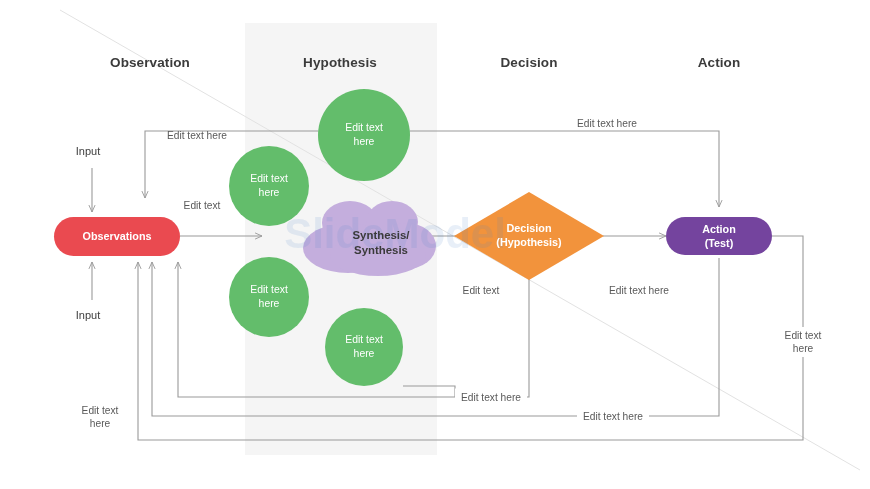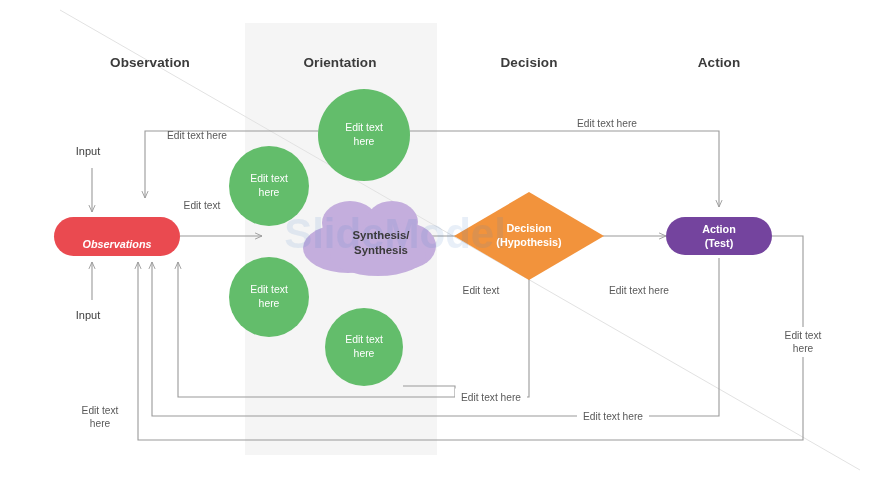--- a/index.html
+++ b/index.html
@@ -140,25 +140,25 @@
     <rect x="54" y="217" width="126" height="39" rx="19.5" ry="19.5" fill="#ea4a50"></rect>
 
     <polygon points="529,192 604,236 529,280 454,236" fill="#f2933c"></polygon>
 
     <rect x="666" y="217" width="106" height="38" rx="19" ry="19" fill="#74449e"></rect>
 
     <text x="395" y="248" text-anchor="middle" font-family="Liberation Sans, sans-serif" font-size="42" font-weight="bold" fill="#4a86c8" fill-opacity="0.13">SlideModel</text>
   </svg>
 
   <div class="phase-title" style="left:150px; top:55px;text-align:center;">Observation</div>
-  <div class="phase-title" style="left:340px; top:55px;">Orientation</div>
+  <div class="phase-title" style="left:340px; top:55px;">Hypothesis</div>
   <div class="phase-title" style="left:529px; top:55px;">Decision</div>
   <div class="phase-title" style="left:719px; top:55px;">Action</div>
 
-  <div class="node-label on-red" style="left:117px; top:244px;font-style:italic;">Observations</div>
+  <div class="node-label on-red" style="left:117px; top:236px;">Observations</div>
   <div class="node-label on-cloud" style="left:381px; top:243px;">Synthesis/
 Synthesis</div>
   <div class="node-label on-orange" style="left:529px; top:235px;">Decision
 (Hypothesis)</div>
   <div class="node-label on-purple" style="left:719px; top:236px;">Action
 (Test)</div>
 
   <div class="circle-label" style="left:364px; top:135px;">Edit text
 here</div>
   <div class="circle-label" style="left:269px; top:186px;">Edit text

